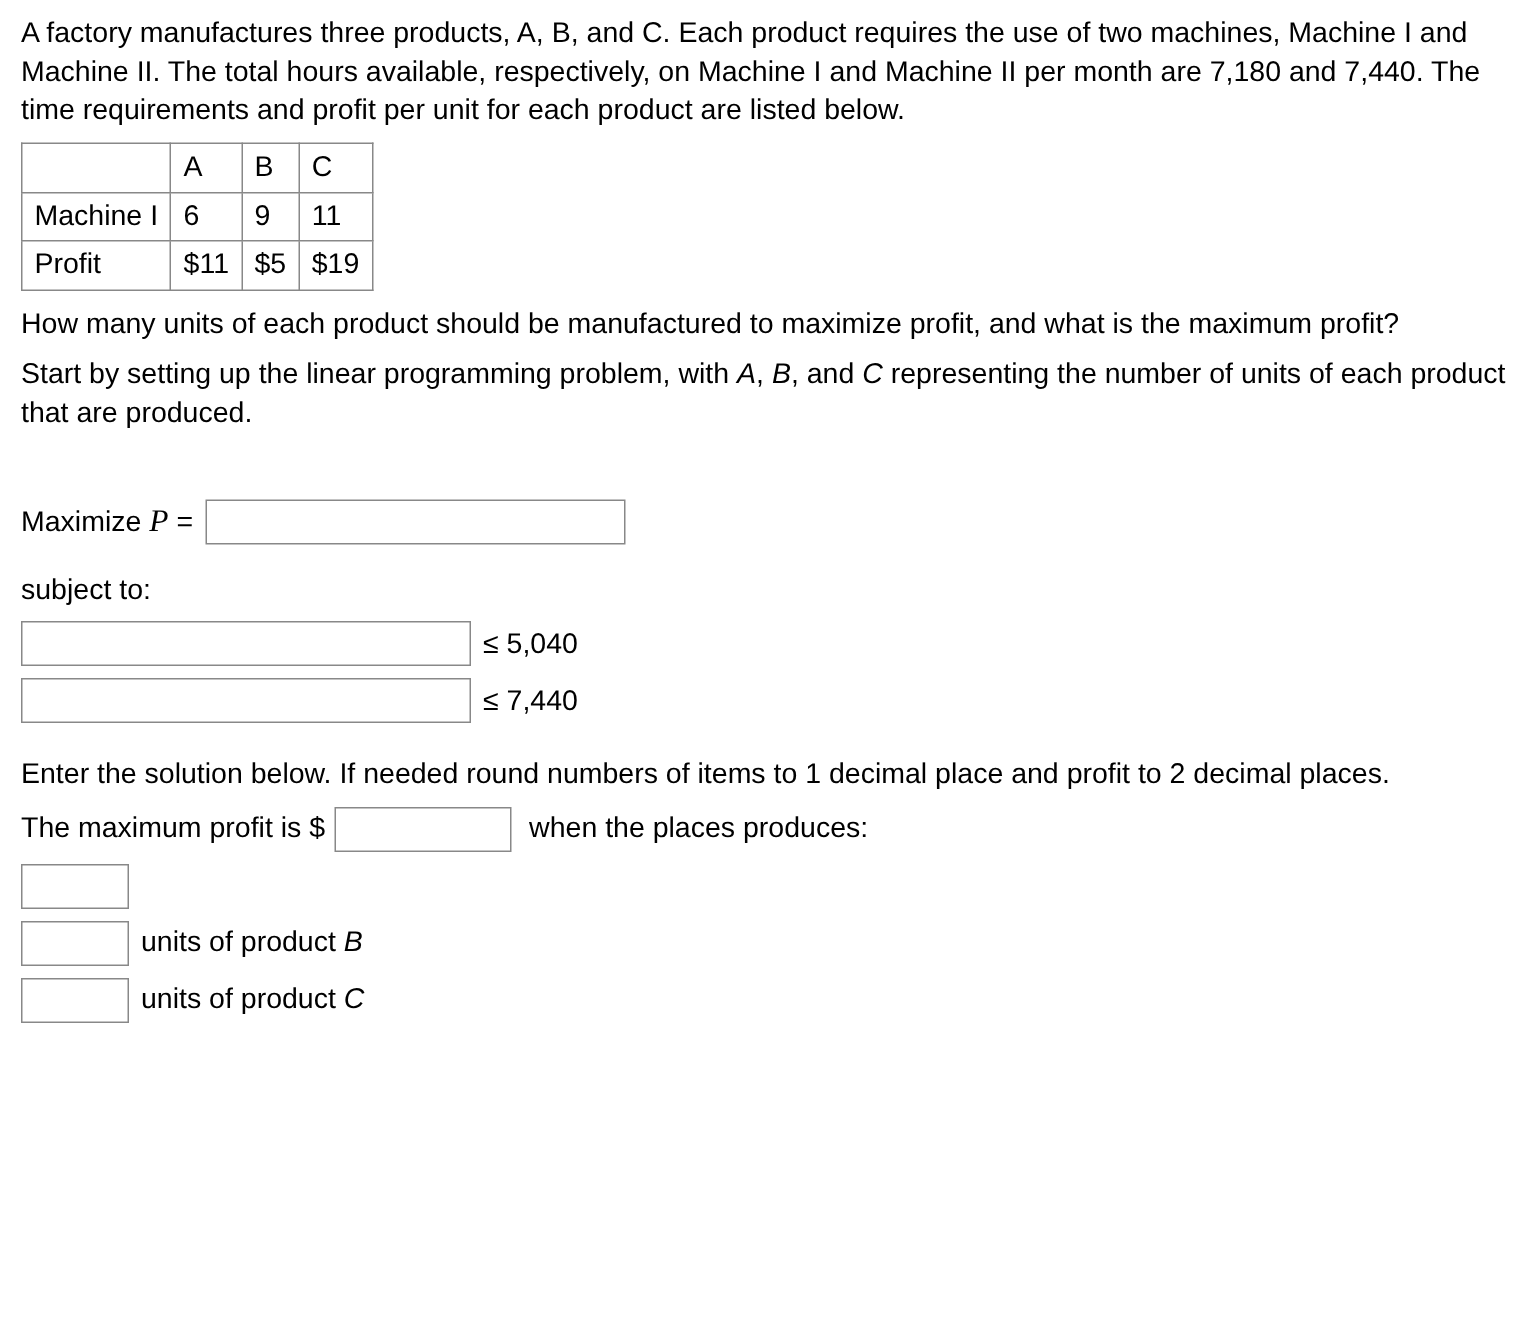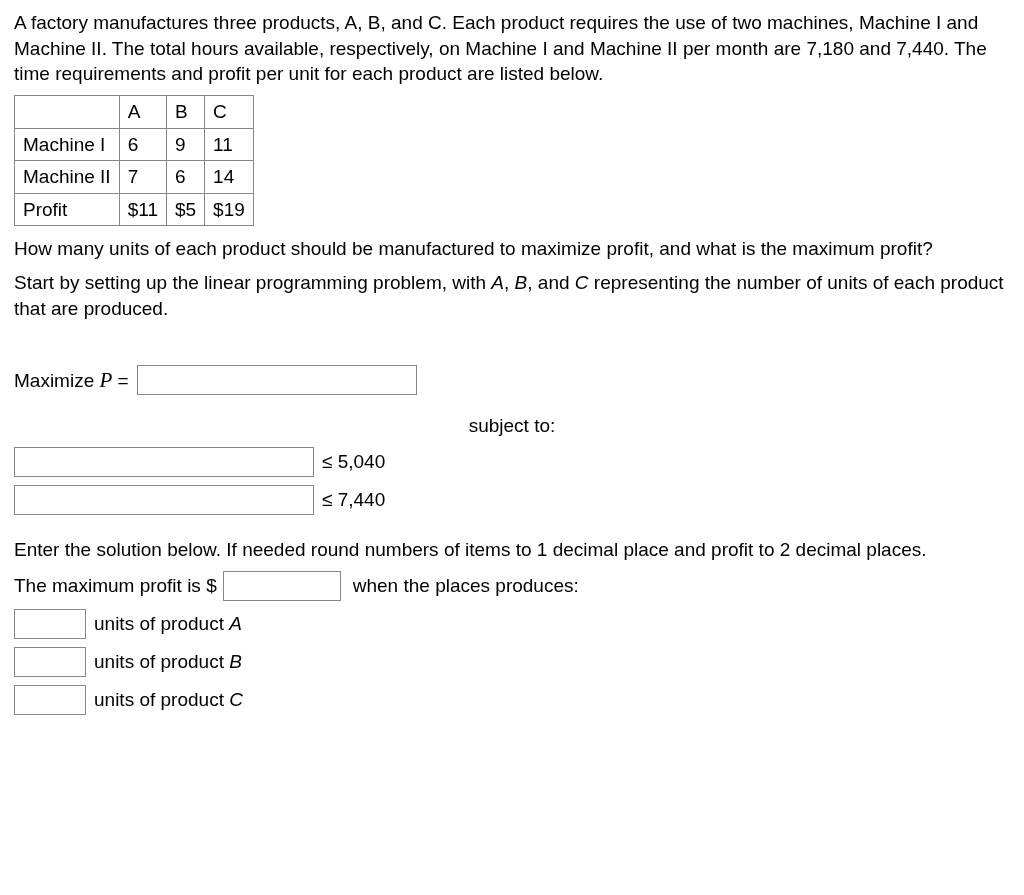--- a/index.html
+++ b/index.html
@@ -79,26 +79,20 @@
     <td>B</td>
     <td>C</td>
   </tr>
   <tr>
     <td>Machine I</td>
     <td>6</td>
     <td>9</td>
     <td>11</td>
   </tr>
   <tr>
-    <td>Machine II</td>
-    <td>7</td>
-    <td>6</td>
-    <td>14</td>
-  </tr>
-  <tr>
     <td>Profit</td>
     <td>$11</td>
     <td>$5</td>
     <td>$19</td>
   </tr>
 </tbody>
   </table>
 
 <div class="para">How many units of each product should be manufactured to maximize profit, and what is the maximum profit?</div>
 
@@ -106,21 +100,21 @@
   <span>Start by setting up the linear programming problem, with </span><span class="italic">A</span><span>, </span><span class="italic">B</span><span>, and </span><span class="italic">C</span><span> representing the number of units of each product that are produced.</span>
 </div>
 
 <div class="row spacer-top">
   <span>
     <span>Maximize </span><span class="serif-italic">P</span><span> = </span>
   </span>
   <input type="text" class="input-wide" style="">
 </div>
 
-<div class="para" style="margin-top:18px;text-align:center;">subject to:</div>
+<div class="para" style="margin-top:18px;">subject to:</div>
 
 <div class="row">
   <input type="text" class="input-med" style="">
   <span>≤ 5,040</span>
 </div>
 
 <div class="row">
   <input type="text" class="input-med" style="">
   <span>≤ 7,440</span>
 </div>
@@ -128,23 +122,20 @@
 <div class="para" style="margin-top:22px;">Enter the solution below. If needed round numbers of items to 1 decimal place and profit to 2 decimal places.</div>
 
 <div class="row" style="gap:12px;">
   <span>The maximum profit is $</span>
   <input type="text" class="input-sm" style="margin-left: -6px;">
   <span> when the places produces:</span>
 </div>
 
 <div class="row">
   <input type="text" class="input-xs" style="">
-  <span>
-    <span> units of product </span><span class="italic">A</span>
-  </span>
 </div>
 
 <div class="row">
   <input type="text" class="input-xs" style="">
   <span>
     <span> units of product </span><span class="italic">B</span>
   </span>
 </div>
 
 <div class="row">

